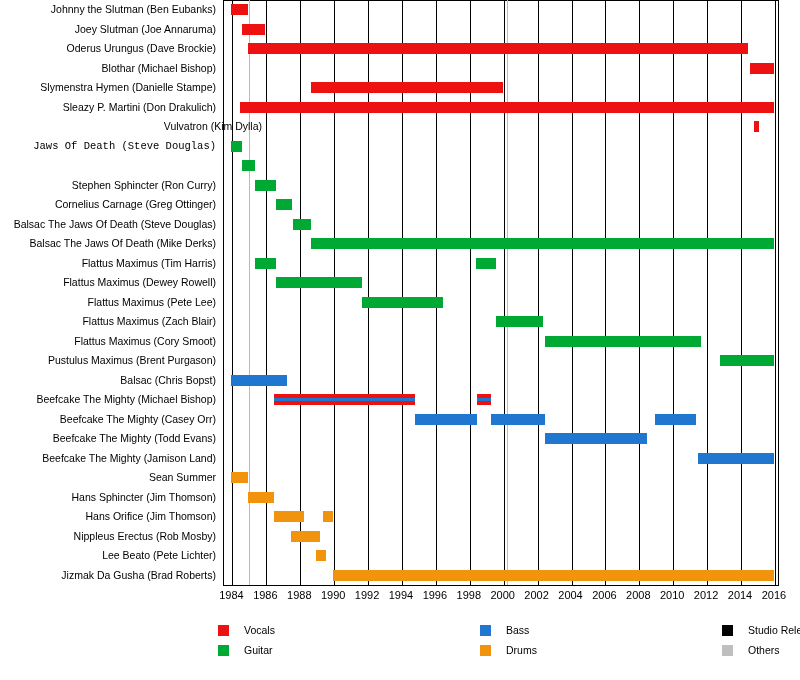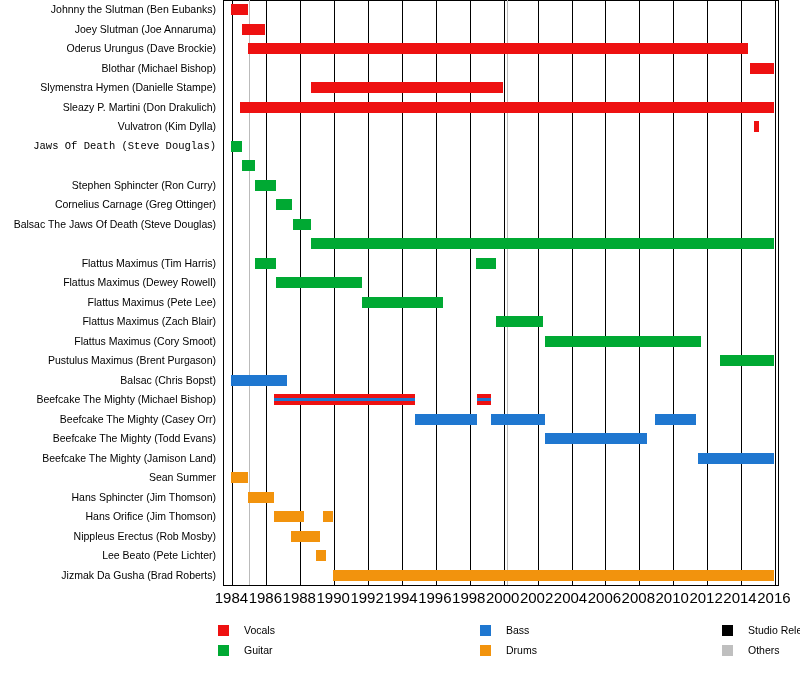--- a/index.html
+++ b/index.html
@@ -32,21 +32,21 @@
   .row-label{
     position:absolute;left:0;top:0;width:216px;height:18px;
     text-align:right;font-size:10.5px;line-height:18px;
     white-space:nowrap;overflow:hidden;
   }
   .bars{position:absolute;left:223px;top:0;width:556px;height:18px;}
   .bar{position:absolute;top:4px;height:11px;}
 
   
   .xtick{
-    position:absolute;top:589px;font-size:15px;
+    position:absolute;top:589px;font-size:11px;
     transform:translateX(-50%);white-space:nowrap;
   }
 
   
   .legend{position:absolute;left:0;top:620px;width:800px;height:44px;}
   .legend-col{position:absolute;top:0;}
   .legend-item{position:relative;height:20px;line-height:20px;font-size:10.5px;white-space:nowrap;}
   .legend-swatch{
     position:absolute;left:0;top:5px;width:11px;height:11px;
   }
@@ -110,21 +110,21 @@
           <div class="bar" style="left: 88.1463px; width: 191.549px; top: 4.25px; background: rgb(238, 17, 17);"></div>
         </div>
       </div>
       <div class="row" style="top: 97.5px; height: 19.5px;">
         <div class="row-label" style="height: 19.5px; line-height: 19.5px;">Sleazy P. Martini (Don Drakulich)</div>
         <div class="bars" style="height: 19.5px;">
           <div class="bar" style="left: 16.9512px; width: 533.963px; top: 4.25px; background: rgb(238, 17, 17);"></div>
         </div>
       </div>
       <div class="row" style="top: 117px; height: 19.5px;">
-        <div class="row-label" style="height: 19.5px; line-height: 19.5px;">Vulvatron (Kim Dylla)</div>
+        <div class="row-label" style="height: 19.5px; line-height: 19.5px; margin-left: 46px;">Vulvatron (Kim Dylla)</div>
         <div class="bars" style="height: 19.5px;">
           <div class="bar" style="left: 530.573px; width: 5.08537px; top: 4.25px; background: rgb(238, 17, 17);"></div>
         </div>
       </div>
       <div class="row" style="top: 136.5px; height: 19.5px;">
         <div class="row-label" style="height: 19.5px; line-height: 19.5px; font-family: Liberation Mono, monospace;">Jaws Of Death (Steve Douglas)</div>
         <div class="bars" style="height: 19.5px;">
           <div class="bar" style="left: 8.47561px; width: 10.1707px; top: 4.25px; background: rgb(0, 169, 51);"></div>
         </div>
       </div>
@@ -145,20 +145,21 @@
           <div class="bar" style="left: 52.5488px; width: 16.9512px; top: 4.25px; background: rgb(0, 169, 51);"></div>
         </div>
       </div>
       <div class="row" style="top: 214.5px; height: 19.5px; padding-left: 19px;">
         <div class="row-label" style="height: 19.5px; line-height: 19.5px;">Balsac The Jaws Of Death (Steve Douglas)</div>
         <div class="bars" style="height: 19.5px;">
           <div class="bar" style="left: 69.5px; width: 18.6463px; top: 4.25px; background: rgb(0, 169, 51);"></div>
         </div>
       </div>
       <div class="row" style="top: 234px; height: 19.5px;">
+        <div class="row-label" style="height: 19.5px; line-height: 19.5px;">Balsac The Jaws Of Death (Mike Derks)</div>
         <div class="bars" style="height: 19.5px;">
           <div class="bar" style="left: 88.1463px; width: 462.768px; top: 4.25px; background: rgb(0, 169, 51);"></div>
         </div>
       </div>
       <div class="row" style="top: 253.5px; height: 19.5px;">
         <div class="row-label" style="height: 19.5px; line-height: 19.5px;">Flattus Maximus (Tim Harris)</div>
         <div class="bars" style="height: 19.5px;">
           <div class="bar" style="left: 32.2073px; width: 20.3415px; top: 4.25px; background: rgb(0, 169, 51);"></div>
           <div class="bar" style="left: 252.573px; width: 20.3415px; top: 4.25px; background: rgb(0, 169, 51);"></div>
         </div>

